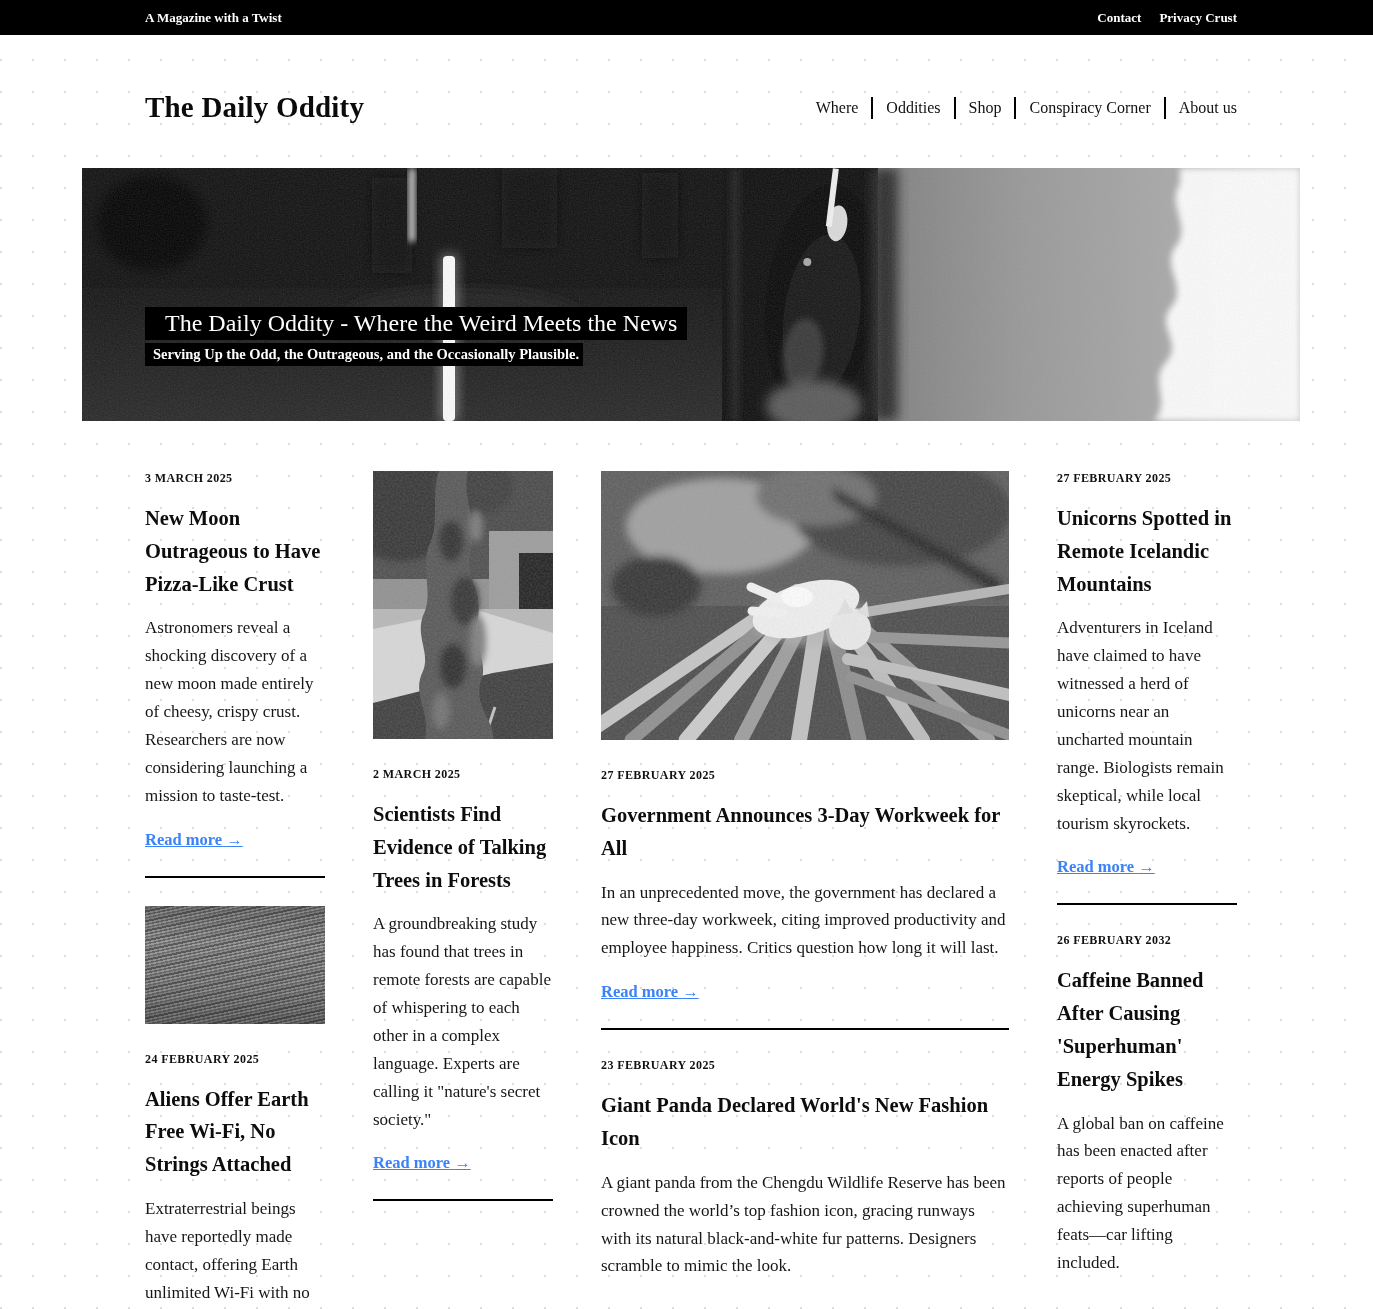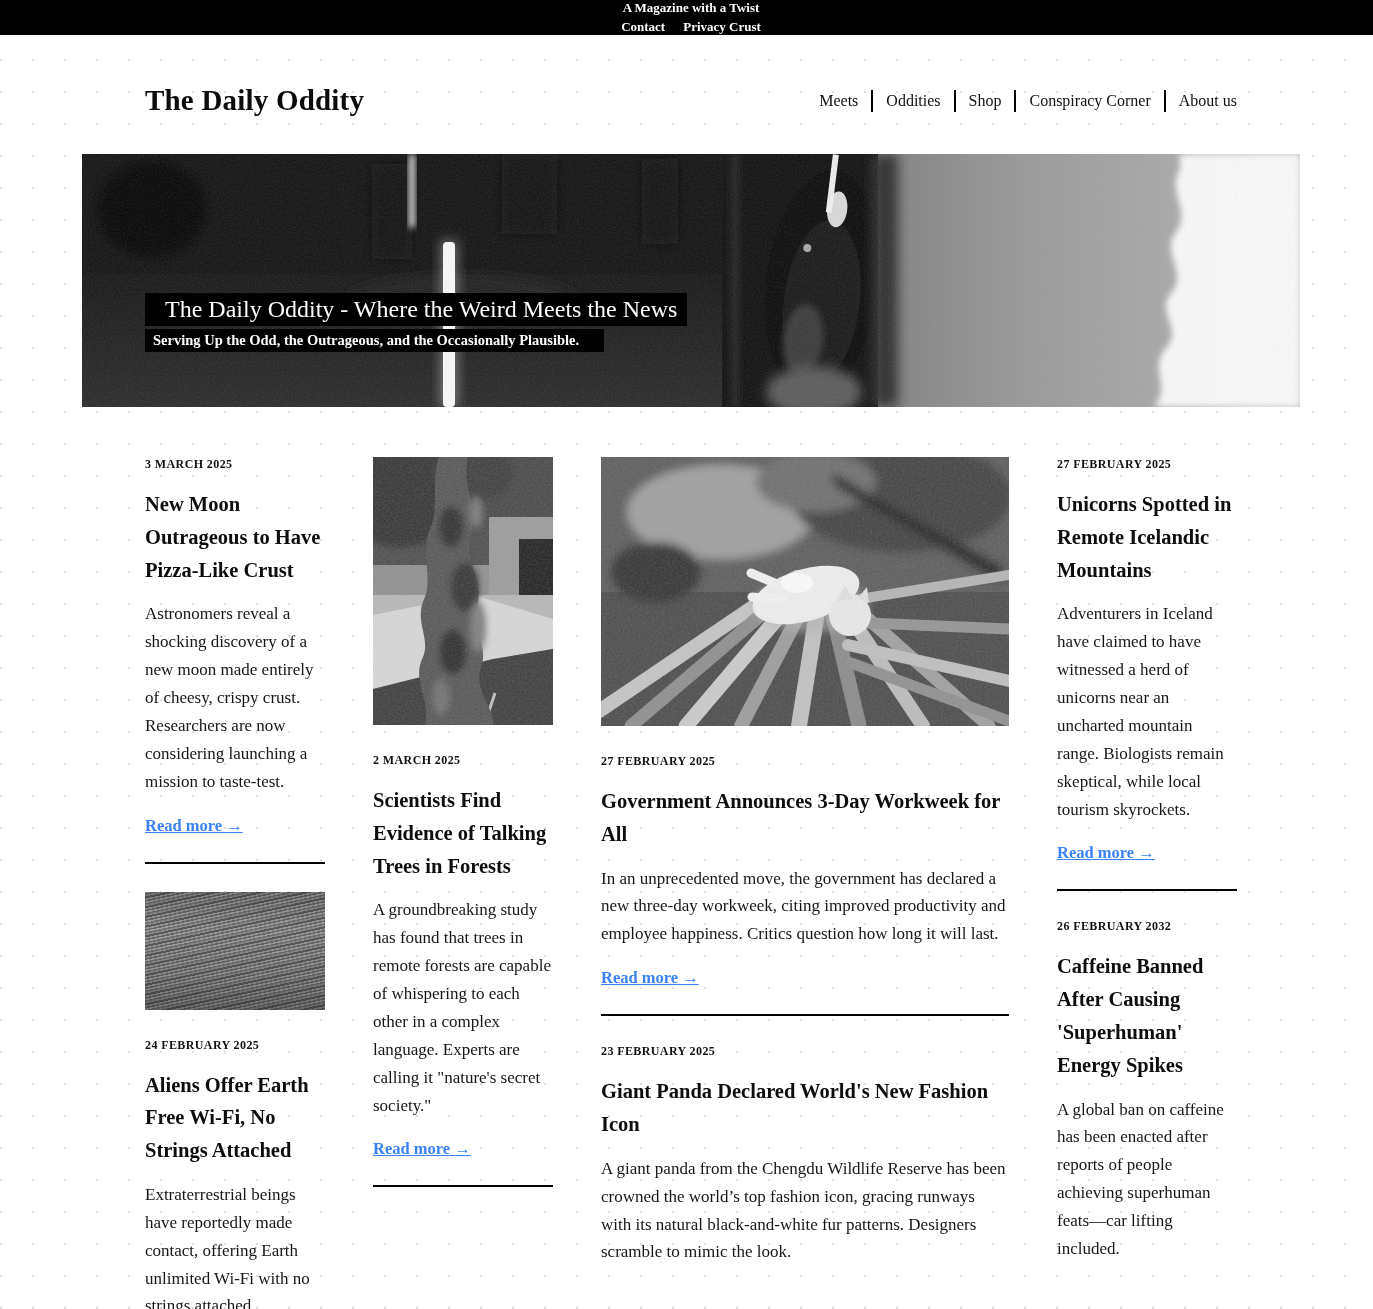--- a/index.html
+++ b/index.html
@@ -11,45 +11,44 @@
     background-image: radial-gradient(circle, #dcdcdc 1.15px, rgba(0,0,0,0) 1.35px);
     background-size: 32px 32px;
     background-position: 17px 12px;
   }
 
   
   .topbar {
     height: 35px; background: #000; color: #fff;
     display: flex; align-items: center; justify-content: space-between;
     padding: 0 136px 0 145px;
-    flex-direction: column;
   }
   .topbar .tagline { font-size: 13px; font-weight: 700; }
   .topbar .tlinks { display: flex; gap: 18px; }
   .topbar .tlinks a { color: #fff; font-size: 13px; font-weight: 700; text-decoration: none; cursor: pointer; }
 
   
   .masthead {
-    height: 119px; display: flex; align-items: center; justify-content: space-between;
+    height: 133px; display: flex; align-items: center; justify-content: space-between;
     padding: 12px 136px 0 145px;
     gap: 20px;
   }
   .site-title { font-size: 29px; font-weight: 700; letter-spacing: 0.2px; color: #0b0b0b; cursor: pointer; }
   .nav { display: flex; align-items: center; }
   .nav a { font-size: 16px; color: #111; text-decoration: none; cursor: pointer; white-space: nowrap; }
   .nav .sep { width: 2px; height: 22px; background: #000; margin: 0 13px; }
 
   
   .hero { position: relative; width: 1218px; height: 253px; margin-left: 82px; overflow: hidden; }
   .hero svg { position: absolute; inset: 0; display: block; }
   .hero-text { position: absolute; left: 63px; bottom: 58px; z-index: 2; }
   .hero-title { font-size: 24px; font-weight: 400; color: #fff; line-height: 1.3; }
   .hero-title span { background: #000; padding: 3px 10px 4px 20px; }
   .hero-sub { margin-top: 7px; font-size: 14.5px; font-weight: 700; color: #fff; }
-  .hero-sub span { background: #000; padding: 3px 25px 4px 8px; }
+  .hero-sub span { background: #000; padding: 3px 4px 4px 8px; }
 
   
   .content {
     margin: 50px 136px 0 145px;
     display: grid;
     grid-template-columns: repeat(5, 1fr);
     column-gap: 48px;
   }
   .col { min-width: 0; }
   .col-wide { grid-column: 3 / span 2; }
@@ -80,21 +79,21 @@
   <div class="tagline">A Magazine with a Twist</div>
   <div class="tlinks">
     <a>Contact</a>
     <a>Privacy Crust</a>
   </div>
 </div>
 
 <header class="masthead">
   <div class="site-title">The Daily Oddity</div>
   <nav class="nav">
-    <a>Meets</a>
+    <a>Where</a>
     <span class="sep"></span>
     <a>Oddities</a>
     <span class="sep"></span>
     <a>Shop</a>
     <span class="sep"></span>
     <a>Conspiracy Corner</a>
     <span class="sep"></span>
     <a>About us</a>
   </nav>
 </header>

